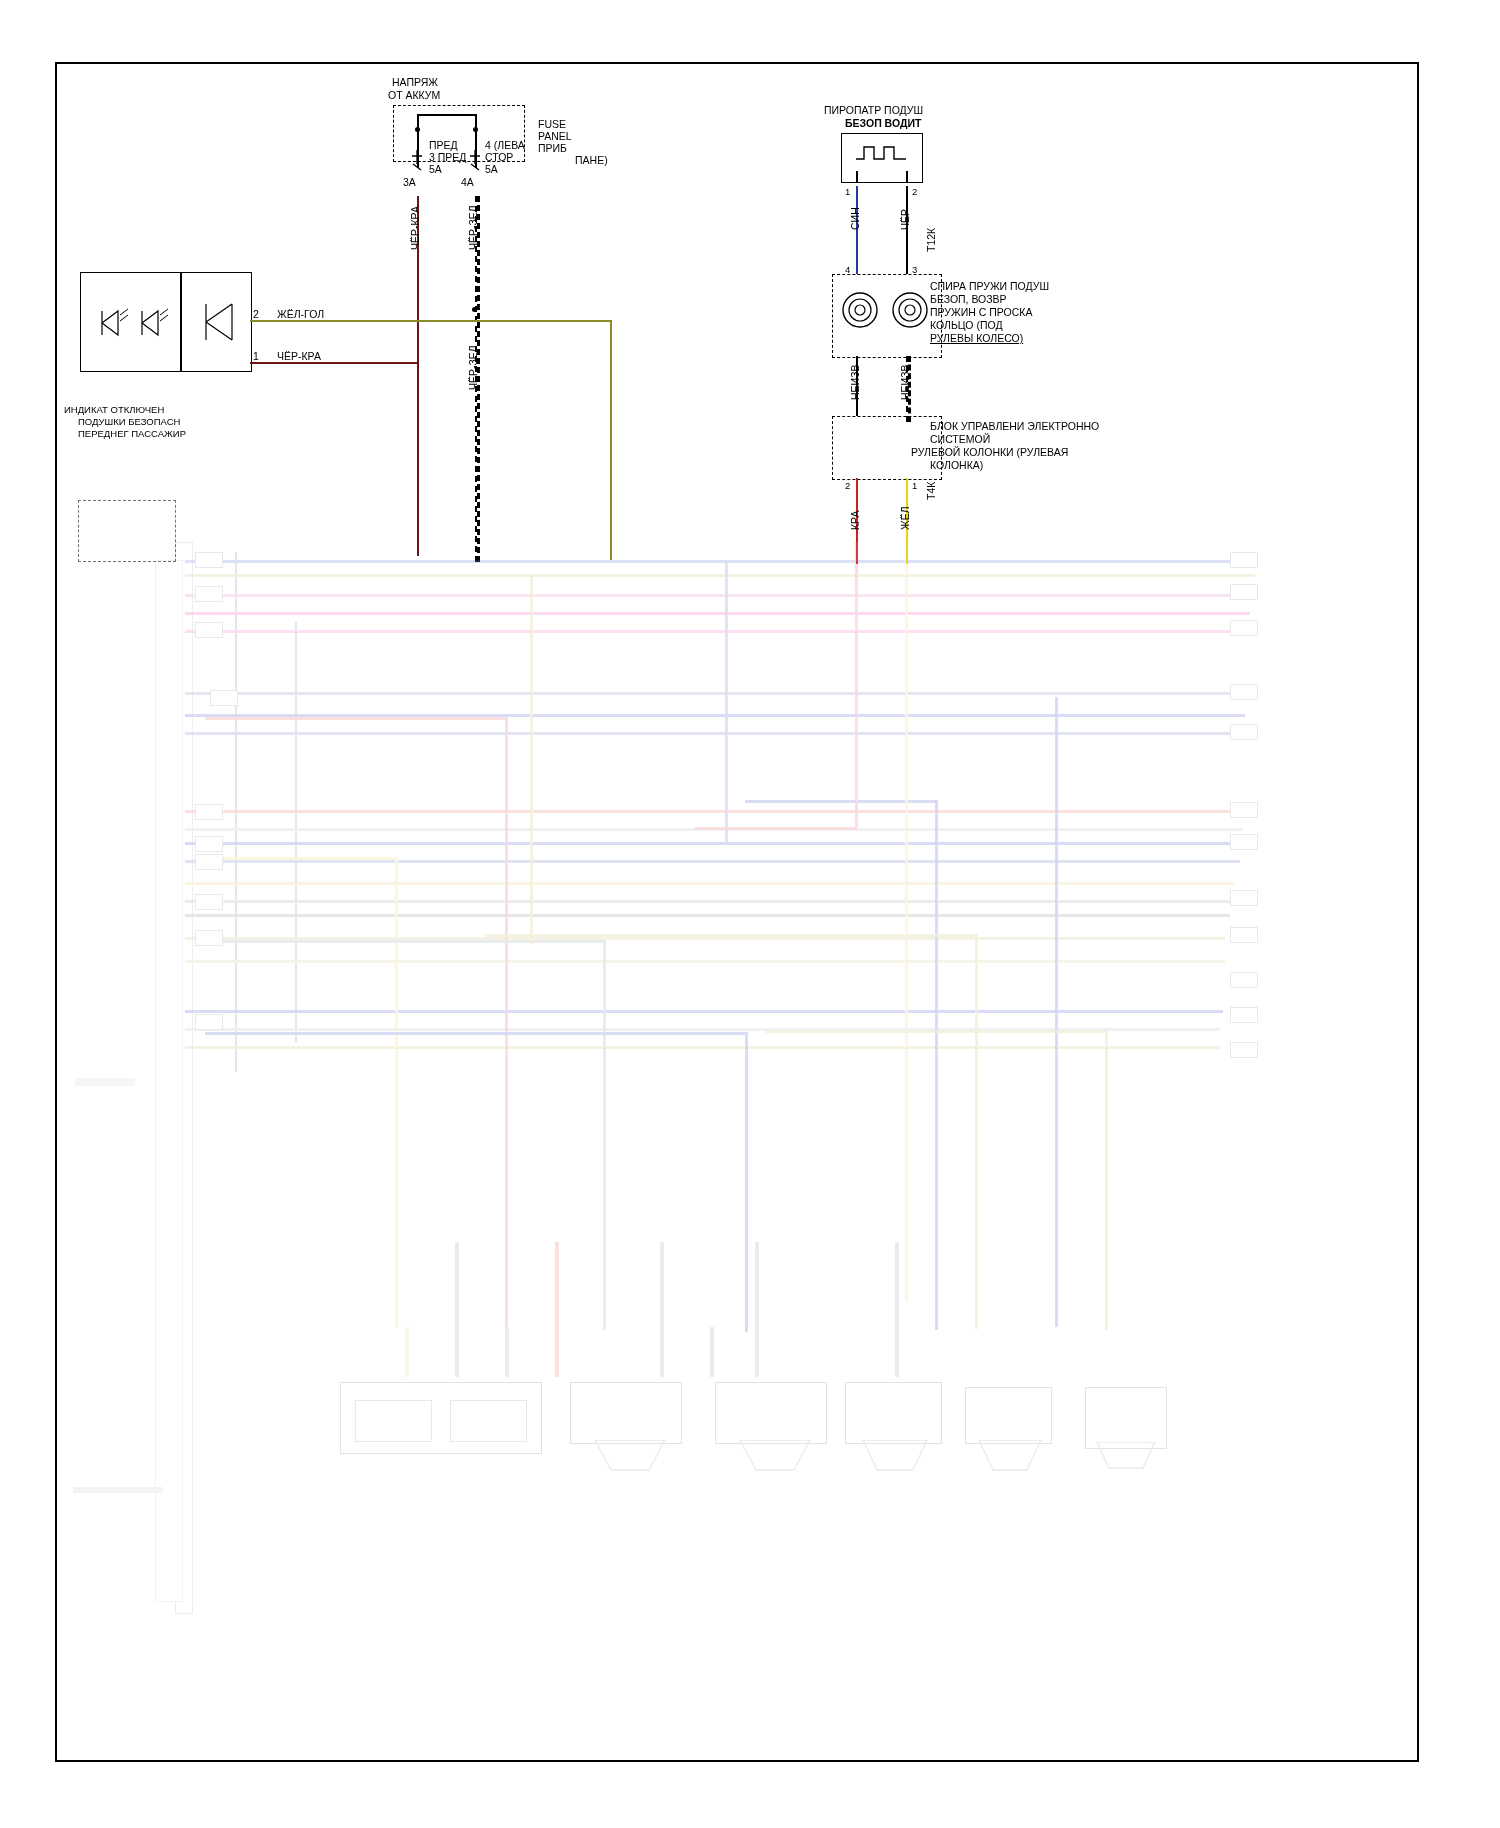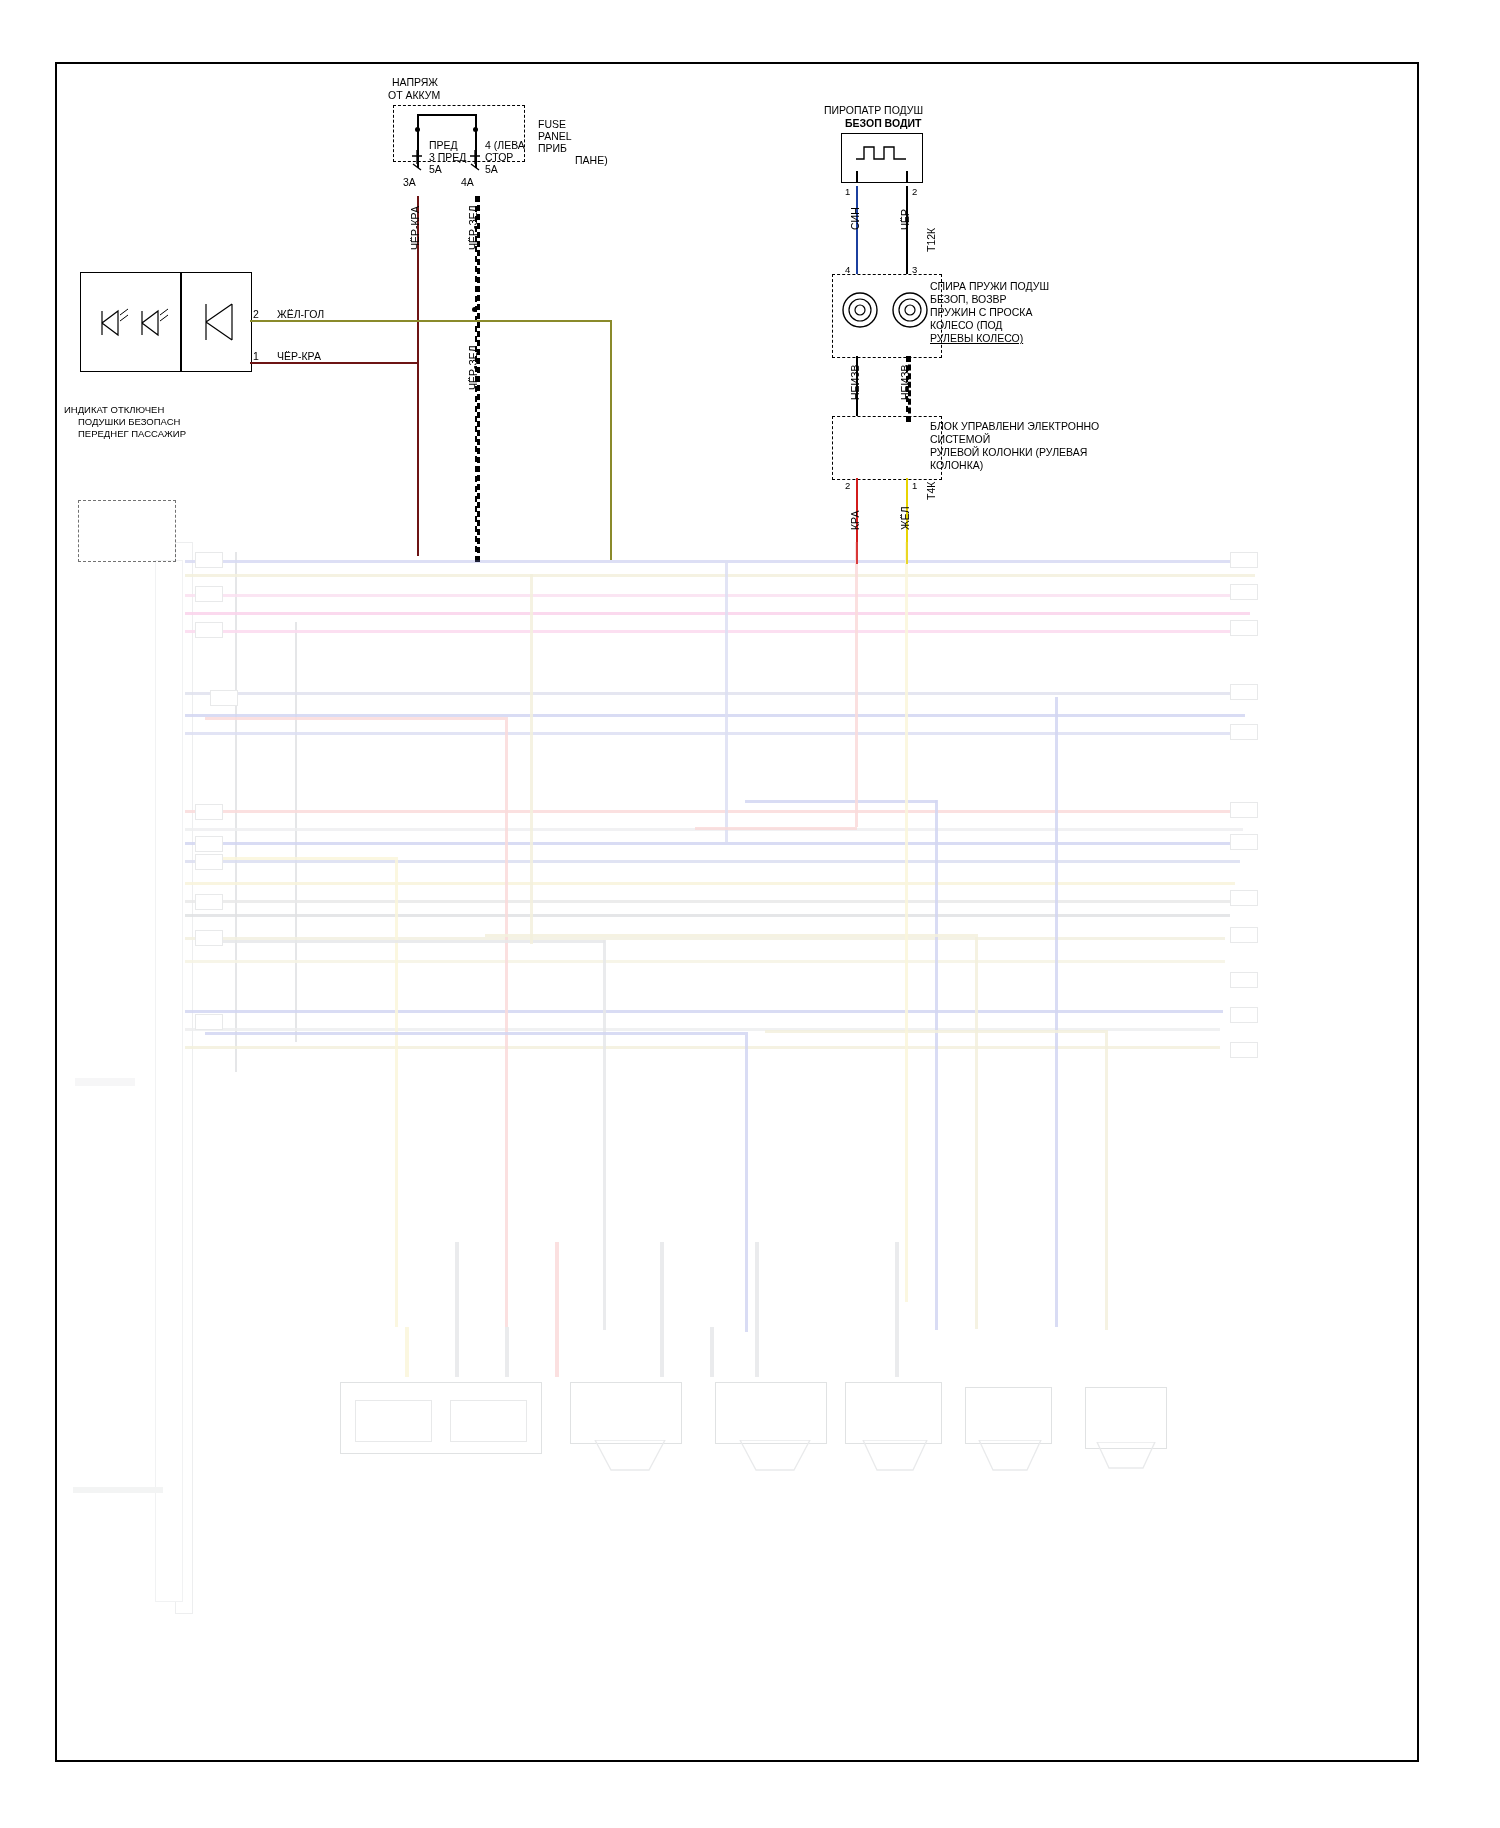--- a/index.html
+++ b/index.html
@@ -130,32 +130,32 @@
     <circle cx="22" cy="22" r="5" stroke="#000" stroke-width="1.2" fill="none"></circle>
   </svg>
   <svg class="abs" style="left:888px;top:288px;width:44px;height:44px;">
     <circle cx="22" cy="22" r="17" stroke="#000" stroke-width="1.4" fill="none"></circle>
     <circle cx="22" cy="22" r="11" stroke="#000" stroke-width="1.2" fill="none"></circle>
     <circle cx="22" cy="22" r="5" stroke="#000" stroke-width="1.2" fill="none"></circle>
   </svg>
   <div class="lbl" style="left:930px;top:280px;"><span>СПИРА ПРУЖИ ПОДУШ</span></div>
   <div class="lbl" style="left:930px;top:293px;"><span>БЕЗОП, ВОЗВР</span></div>
   <div class="lbl" style="left:930px;top:306px;"><span>ПРУЖИН С ПРОСКА</span></div>
-  <div class="lbl" style="left:930px;top:319px;"><span>КОЛЕСО (ПОД</span></div>
+  <div class="lbl" style="left:930px;top:319px;"><span>КОЛЬЦО (ПОД</span></div>
   <div class="lbl" style="left:930px;top:332px;text-decoration:underline;"><span>РУЛЕВЫ КОЛЕСО)</span></div>
 
   <div class="vline" style="left:856px;top:356px;height:60px;border-color:#000;border-left-width:2.2px;"></div>
   <div class="vline dash" style="left:906px;top:356px;height:60px;border-color:#000;border-left-width:2.2px;"></div>
   <div class="lbl vert" style="left:849px;top:400px;"><span>НЕИЗВ</span></div>
   <div class="lbl vert" style="left:899px;top:400px;"><span>НЕИЗВ</span></div>
 
   <div class="boxd" style="left:832px;top:416px;width:108px;height:62px;"></div>
   <div class="lbl" style="left:930px;top:420px;"><span>БЛОК УПРАВЛЕНИ ЭЛЕКТРОННО</span></div>
   <div class="lbl" style="left:930px;top:433px;"><span>СИСТЕМОЙ</span></div>
-  <div class="lbl" style="left:930px;top:446px;"><span>РУЛЕВОЙ КОЛОНКИ (РУЛЕВАЯ</span></div>
+  <div class="lbl" style="left:911px;top:446px;"><span>РУЛЕВОЙ КОЛОНКИ (РУЛЕВАЯ</span></div>
   <div class="lbl" style="left:930px;top:459px;"><span>КОЛОНКА)</span></div>
   <div class="lbl sm" style="left:845px;top:480px;"><span>2</span></div>
   <div class="lbl sm" style="left:912px;top:480px;"><span>1</span></div>
   <div class="lbl vert" style="left:925px;top:500px;"><span>Т4К</span></div>
 
   <div class="vline" style="left:856px;top:478px;height:86px;border-color:#d21b1b;border-left-width:2.4px;"></div>
   <div class="vline" style="left:906px;top:478px;height:86px;border-color:#e8d400;border-left-width:2.4px;"></div>
   <div class="lbl vert" style="left:849px;top:530px;"><span>КРА</span></div>
   <div class="lbl vert" style="left:899px;top:530px;"><span>ЖЁЛ</span></div>
 

